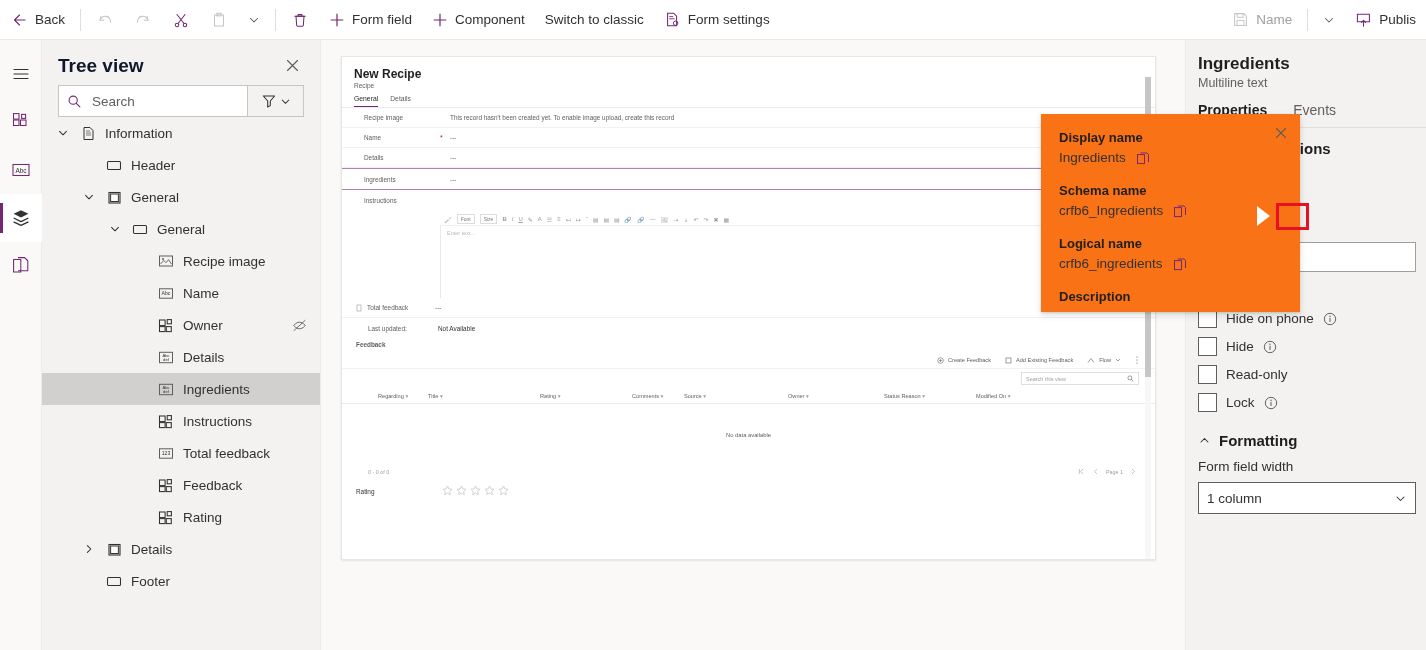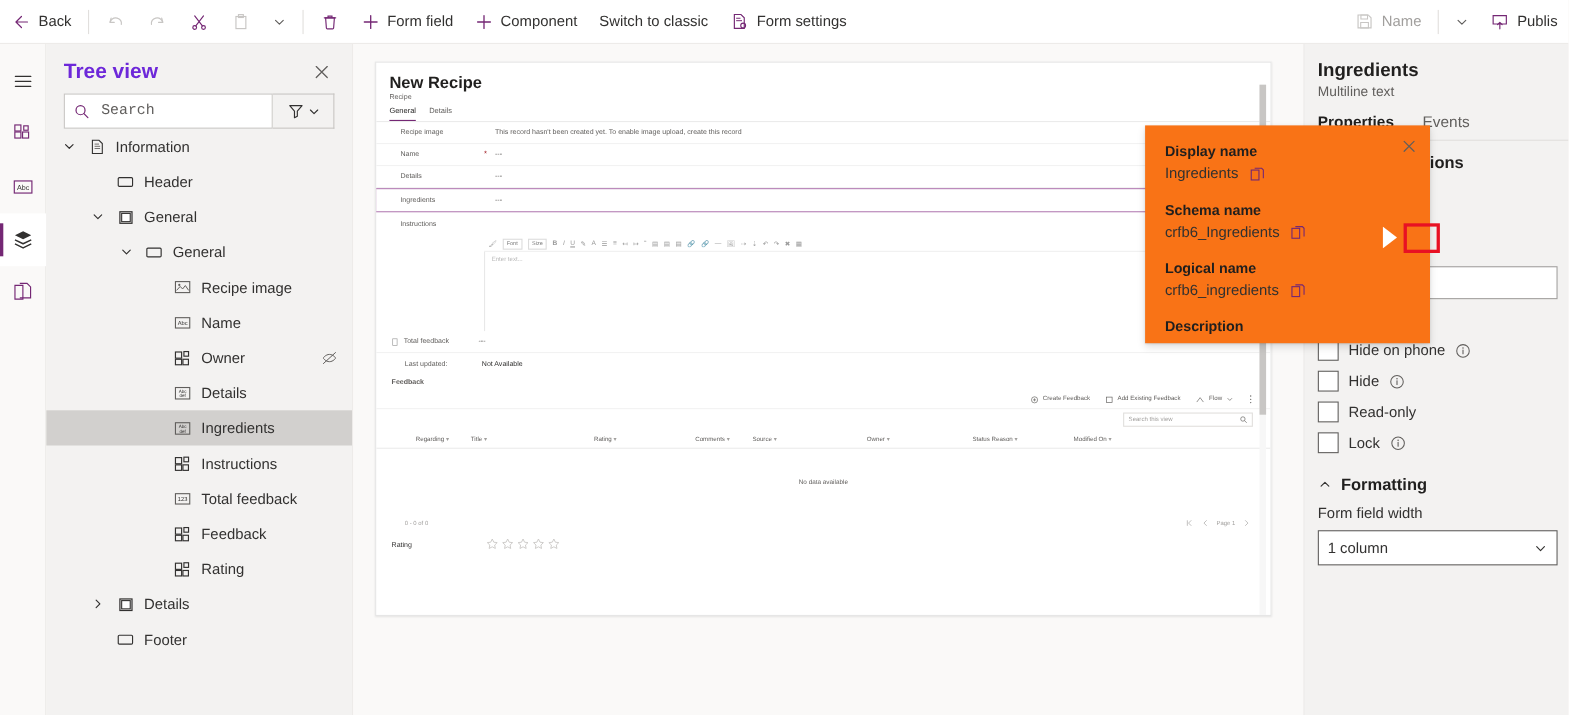--- a/index.html
+++ b/index.html
@@ -52,31 +52,31 @@
   
   .treeview {
     position: absolute; top: 40px; left: 42px; width: 279px; height: 610px;
     background: #f3f2f1; border-right: 1px solid #edebe9;
     overflow: hidden;
   }
   .tv-header {
     display: flex; align-items: center; justify-content: space-between;
     padding: 14px 16px 8px 16px;
   }
-  .tv-title { font-size: 19px; font-weight: 600; color: #6d28d9; }
+  .tv-title { font-size: 19px; font-weight: 600; color: #0f172a; }
   .tv-close { cursor: pointer; padding: 4px; line-height: 0; }
   .tv-searchrow { display: flex; padding: 0 16px; }
   .tv-search {
     flex: 1; height: 32px; background: #fff;
     border: 1px solid #c8c6c4; display: flex; align-items: center;
     padding: 0 8px; gap: 8px;
   }
   .tv-search input {
     border: none; outline: none; width: 100%;
-    font-size: 13.5px; font-family: Liberation Mono, monospace;
+    font-size: 13.5px; font-family: Liberation Sans, sans-serif;
     color: #3b82f6; background: transparent;
   }
   .tv-search input::placeholder { color: #605e5c; }
   .tv-filter {
     width: 56px; height: 32px; border: 1px solid #c8c6c4; border-left: none;
     background: #f3f2f1; display: flex; align-items: center;
     justify-content: center; gap: 3px; cursor: pointer;
   }
   .tv-tree { }
   .tnode {
@@ -94,21 +94,21 @@
   .canvas {
     position: absolute; top: 40px; left: 321px; width: 864px; height: 610px;
     background: #faf9f8; overflow: hidden;
   }
   .formcard {
     position: absolute; left: 20px; top: 16px; width: 815px; height: 504px;
     background: #ffffff; border: 1px solid #e6e6e6;
     box-shadow: 0 0.6px 1.8px rgba(0,0,0,0.09);
     overflow: hidden;
   }
-  .fc-title { font-size: 15px; font-weight: 600; color: #201f1e; padding: 10px 0 0 12px; }
+  .fc-title { font-size: 12px; font-weight: 600; color: #201f1e; padding: 10px 0 0 12px; }
   .fc-sub { font-size: 6.5px; color: #605e5c; padding: 1px 0 0 12px; }
   .fc-tabs { display: flex; gap: 12px; padding: 6px 0 0 12px; font-size: 6.8px; color: #605e5c; }
   .fc-tab { padding-bottom: 4px; cursor: pointer; }
   .fc-tab.active { color: #201f1e; border-bottom: 1.6px solid #742774; }
   .fc-body { border-top: 1px solid #ebebeb; margin-top: 0; }
   .frow {
     display: flex; align-items: center; min-height: 20px;
     border-bottom: 1px solid #f2f2f2; padding-left: 22px;
     font-size: 6.4px; color: #323130;
   }

